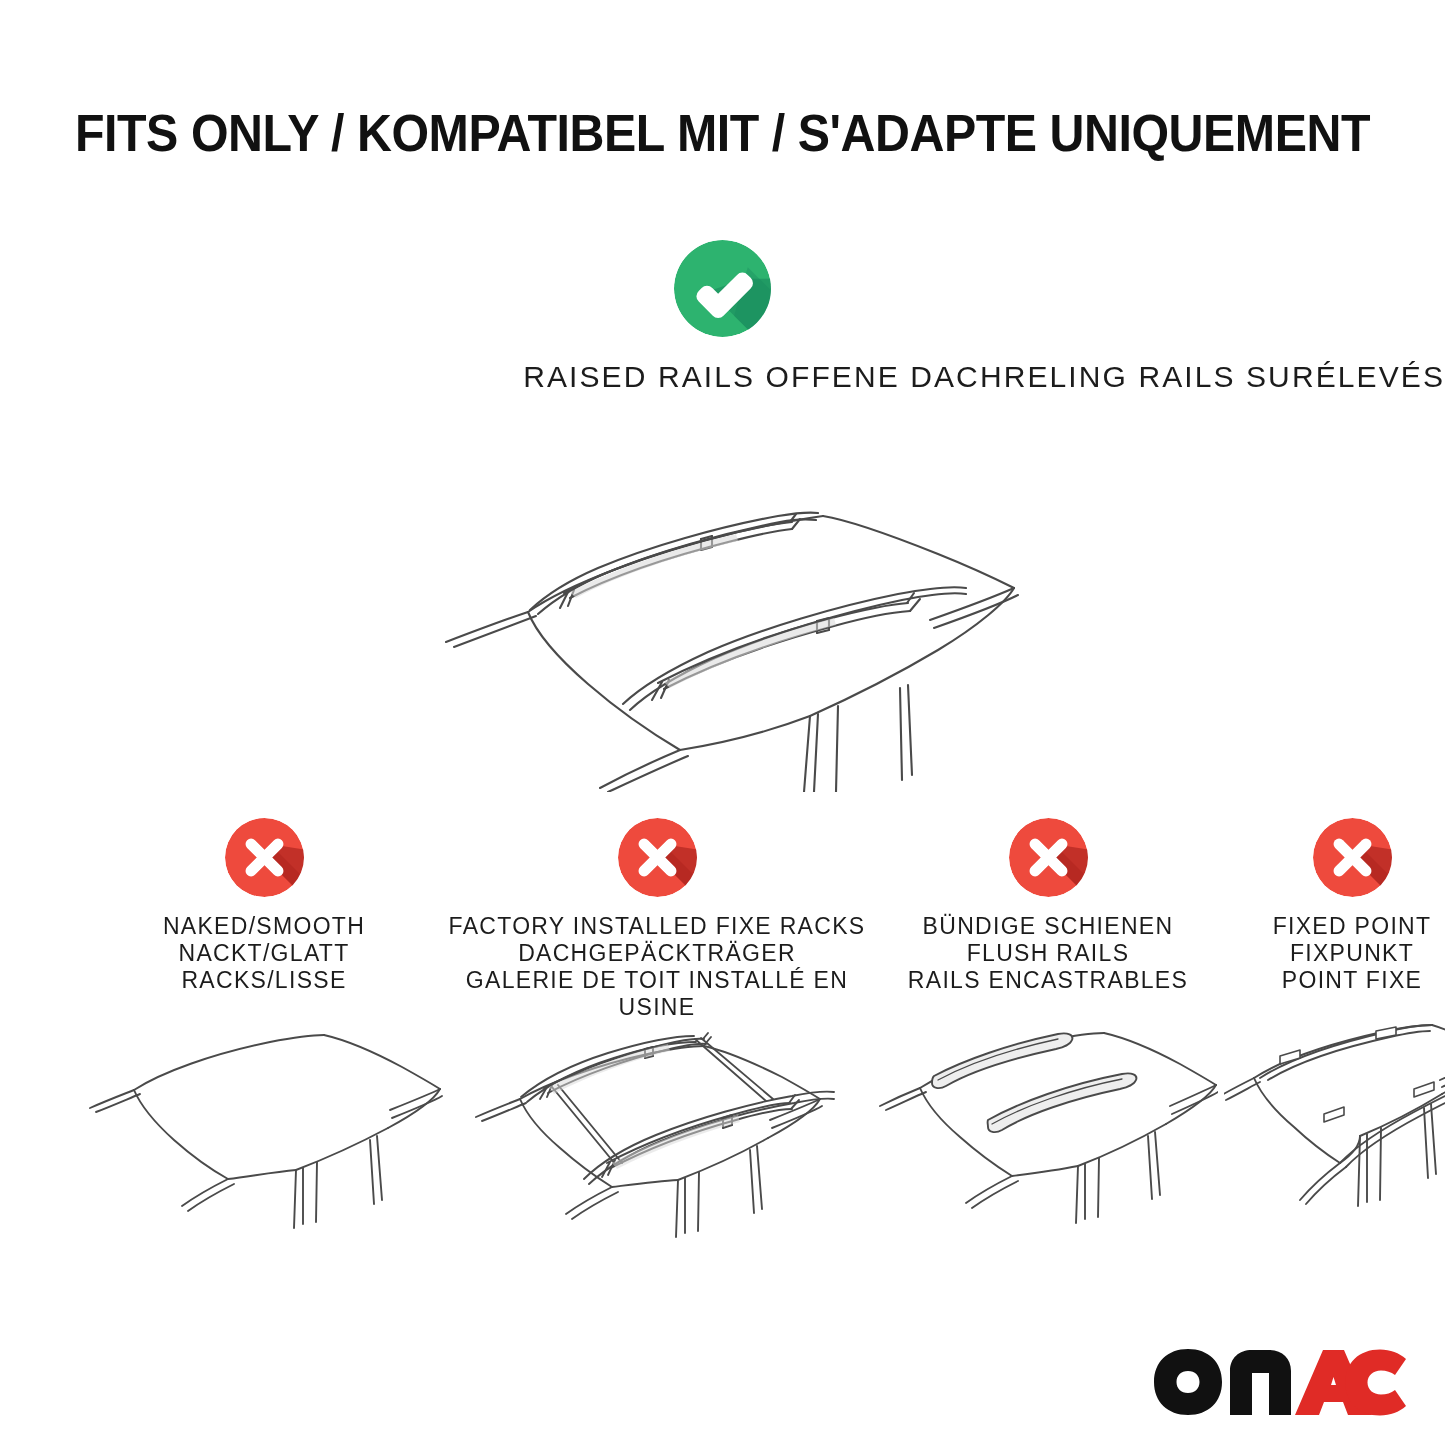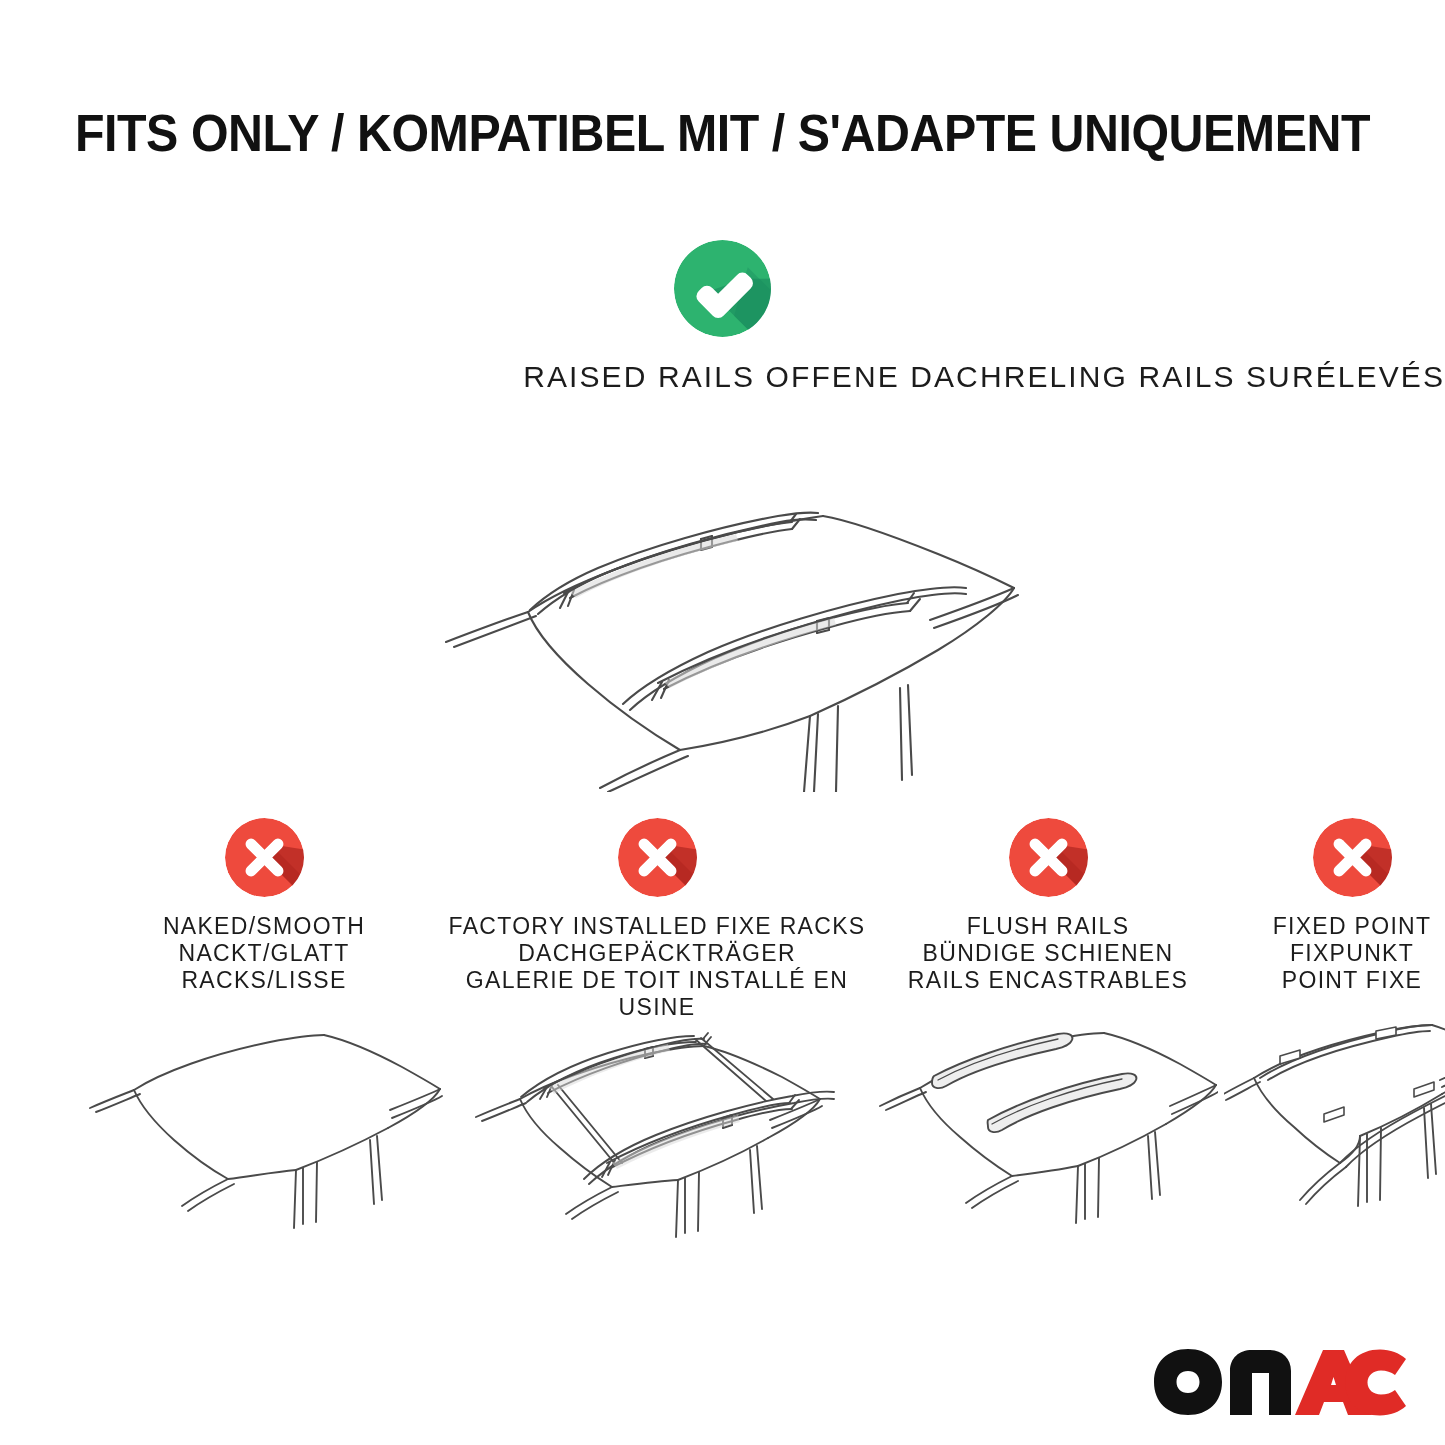--- a/index.html
+++ b/index.html
@@ -342,22 +342,22 @@
             <path d="M50,50 L100,100 L100,40 L62,34 Z" fill="#9E1B17" opacity="0.55"></path>
             <path d="M62,38 L100,76 L100,100 L50,50 Z" fill="#9E1B17" opacity="0.30"></path>
             <g stroke="#ffffff" stroke-width="14" stroke-linecap="round">
               <line x1="33" y1="33" x2="67" y2="67"></line>
               <line x1="67" y1="33" x2="33" y2="67"></line>
             </g>
           </g>
         </svg>
       </div>
       <div class="cap">
+        <span class="ln">BÜNDIGE SCHIENEN</span>
         <span class="ln">FLUSH RAILS</span>
-        <span class="ln">BÜNDIGE SCHIENEN</span>
         <span class="ln">RAILS ENCASTRABLES</span>
       </div>
       <div class="art">
         <svg viewBox="0 0 340 230" xmlns="http://www.w3.org/2000/svg" aria-hidden="true">
           <g fill="none" stroke="#4a4a4a" stroke-width="1.9" stroke-linecap="round" stroke-linejoin="round">
             <path d="M42,72 C70,54 118,36 174,24 C198,19 216,17 226,17"></path>
             <path d="M226,17 C248,22 276,34 302,48 C318,57 330,64 338,69"></path>
             <path d="M338,69 C332,80 312,94 288,108"></path>
             <path d="M288,108 C260,124 226,140 200,150"></path>
             <path d="M42,72 C48,86 62,104 82,121 C100,137 118,150 134,160"></path>

